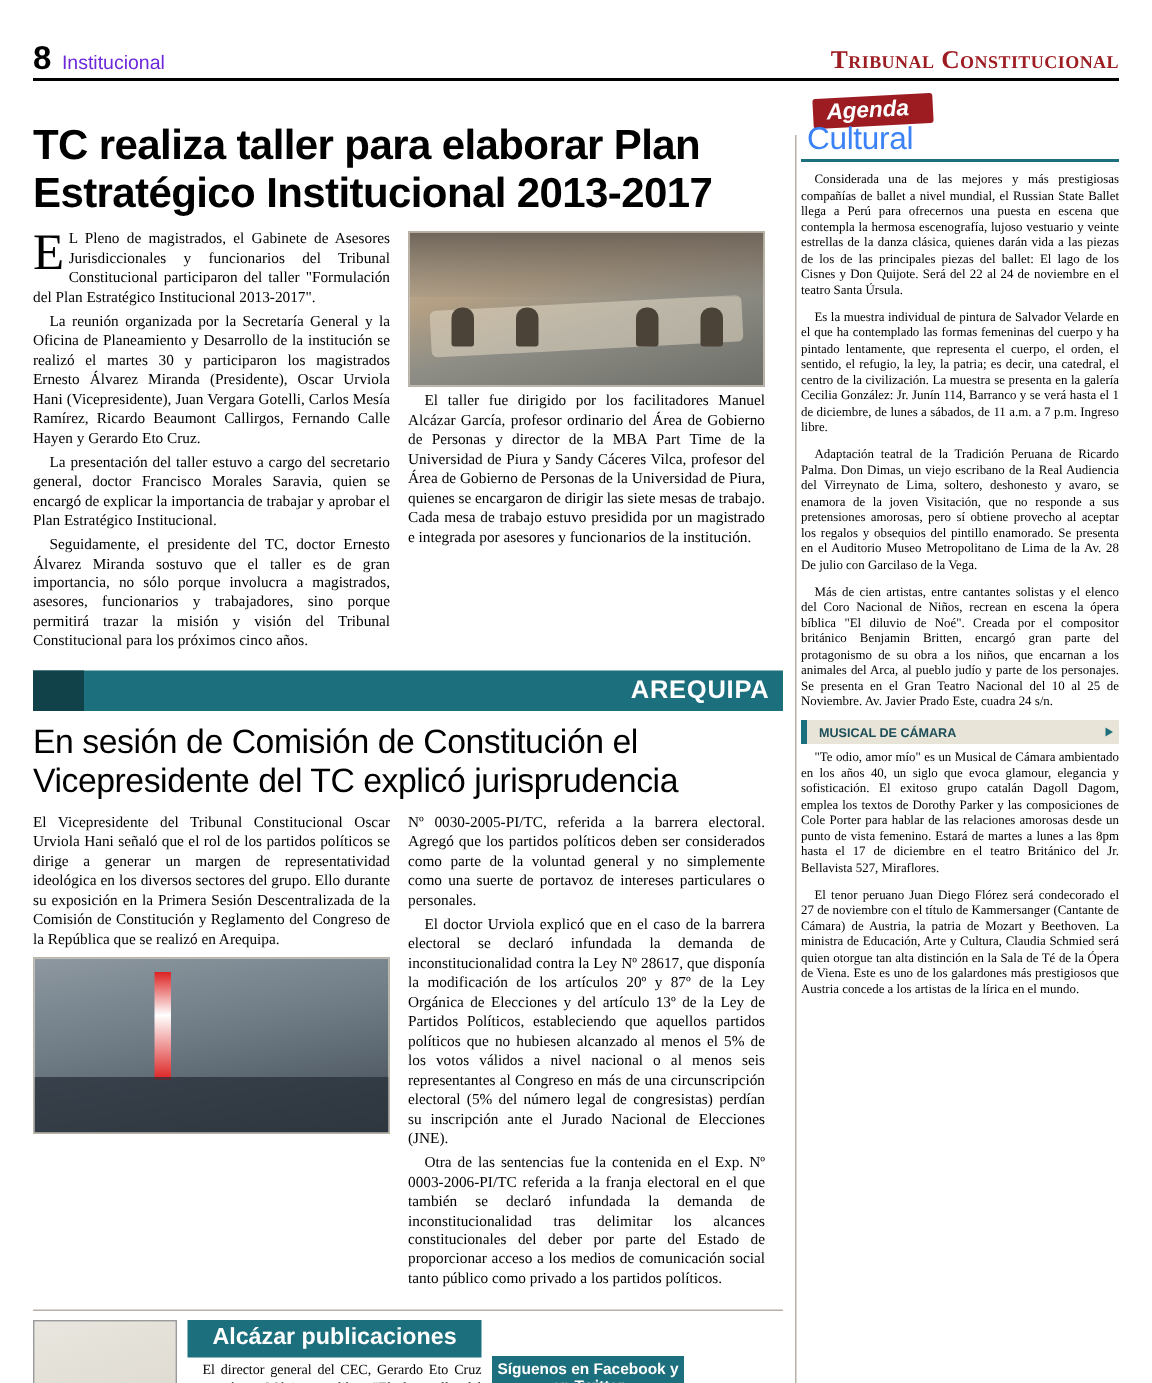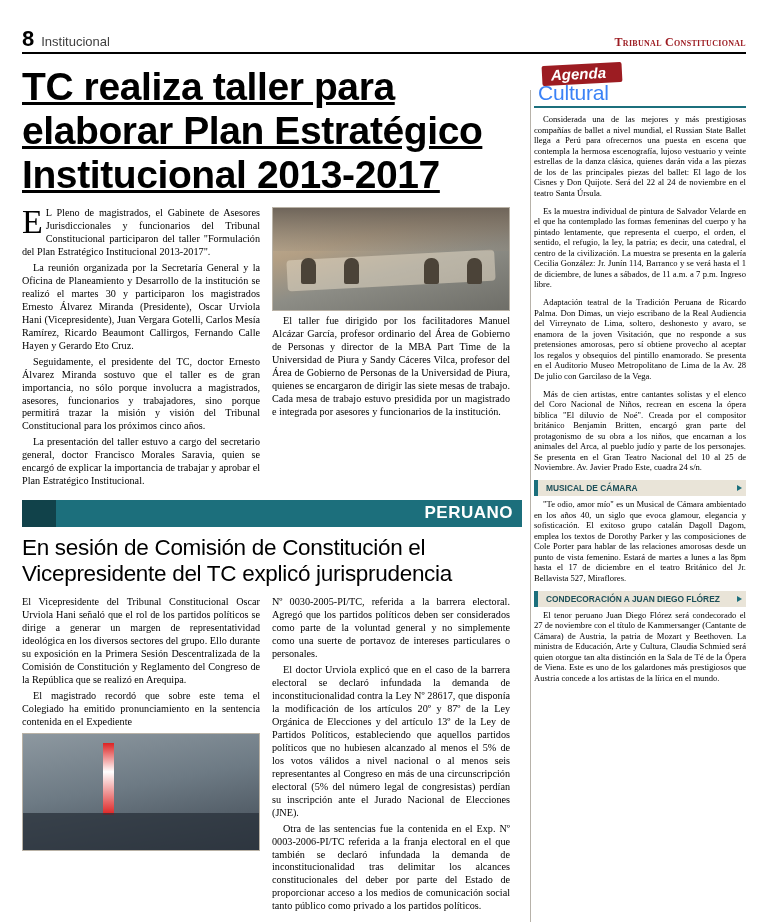--- a/index.html
+++ b/index.html
@@ -32,49 +32,48 @@
   .masthead-left { display: flex; align-items: baseline; gap: 7px; }
   .page-num {
     font-family: "Liberation Sans", sans-serif;
     font-weight: bold;
     font-size: 22px;
     line-height: 1;
   }
   .section-name {
     font-family: "Liberation Sans", sans-serif;
     font-size: 13px;
-    color: #404040;
+    color: #6d28d9;
   }
   .masthead-right {
     font-family: "Liberation Serif", serif;
     font-variant: small-caps;
     font-weight: bold;
-    font-size: 12px;
+    font-size: 17px;
     letter-spacing: .3px;
     color: #9c1c22;
   }
 
   
   .body-grid {
     display: flex;
     gap: 12px;
     margin-top: 10px;
   }
   .left-col { width: 500px; }
   .right-col { width: 212px; }
 
   
   h1.headline {
     font-family: "Liberation Sans", sans-serif;
     font-weight: bold;
-    font-size: 39px;
+    font-size: 28px;
     line-height: 1.13;
-    margin: 1px 0 10px 0;
+    margin: 17px 0 10px 0;
     letter-spacing: -0.4px;
-    text-decoration: underline;
   }
 
   .article-cols {
     display: flex;
     gap: 12px;
   }
   .col { width: 238px; }
   p.body {
     font-size: 10.2px;
     line-height: 1.27;
@@ -330,41 +329,40 @@
   <div class="body-grid">
 
     <div class="left-col">
 
       <h1 class="headline">TC realiza taller para elaborar Plan Estratégico Institucional 2013-2017</h1>
 
       <div class="article-cols">
         <div class="col">
           <p class="body first dropcap">EL Pleno de magistrados, el Gabinete de Asesores Jurisdiccionales y funcionarios del Tribunal Constitucional participaron del taller "Formulación del Plan Estratégico Institucional 2013-2017".</p>
           <p class="body">La reunión organizada por la Secretaría General y la Oficina de Planeamiento y Desarrollo de la institución se realizó el martes 30 y participaron los magistrados Ernesto Álvarez Miranda (Presidente), Oscar Urviola Hani (Vicepresidente), Juan Vergara Gotelli, Carlos Mesía Ramírez, Ricardo Beaumont Callirgos, Fernando Calle Hayen y Gerardo Eto Cruz.</p>
+          <p class="body">La presentación del taller estuvo a cargo del secretario general, doctor Francisco Morales Saravia, quien se encargó de explicar la importancia de trabajar y aprobar el Plan Estratégico Institucional.</p>
           <p class="body">Seguidamente, el presidente del TC, doctor Ernesto Álvarez Miranda sostuvo que el taller es de gran importancia, no sólo porque involucra a magistrados, asesores, funcionarios y trabajadores, sino porque permitirá trazar la misión y visión del Tribunal Constitucional para los próximos cinco años.</p>
-          <p class="body">La presentación del taller estuvo a cargo del secretario general, doctor Francisco Morales Saravia, quien se encargó de explicar la importancia de trabajar y aprobar el Plan Estratégico Institucional.</p>
         </div>
         <div class="col">
           <div class="photo">
             <div class="fig" style="left:12%"></div>
             <div class="fig" style="left:30%"></div>
             <div class="fig" style="left:64%"></div>
             <div class="fig" style="left:82%"></div>
           </div>
           <p class="caption">El taller fue dirigido por los facilitadores Manuel Alcázar García, profesor ordinario del Área de Gobierno de Personas y director de la MBA Part Time de la Universidad de Piura y Sandy Cáceres Vilca, profesor del Área de Gobierno de Personas de la Universidad de Piura, quienes se encargaron de dirigir las siete mesas de trabajo. Cada mesa de trabajo estuvo presidida por un magistrado e integrada por asesores y funcionarios de la institución.</p>
         </div>
       </div>
 
-      <div class="band">PERUANO</div>
+      <div class="band">AREQUIPA</div>
       <h2 class="headline2">En sesión de Comisión de Constitución el Vicepresidente del TC explicó jurisprudencia</h2>
 
       <div class="article-cols">
         <div class="col">
           <p class="body first">El Vicepresidente del Tribunal Constitucional Oscar Urviola Hani señaló que el rol de los partidos políticos se dirige a generar un margen de representatividad ideológica en los diversos sectores del grupo. Ello durante su exposición en la Primera Sesión Descentralizada de la Comisión de Constitución y Reglamento del Congreso de la República que se realizó en Arequipa.</p>
-          <p class="body">El magistrado recordó que sobre este tema el Colegiado ha emitido pronunciamiento en la sentencia contenida en el Expediente</p>
           <div class="photo2">
             <div class="flag"></div>
             <div class="tablerow"></div>
           </div>
         </div>
         <div class="col">
           <p class="body first">Nº 0030-2005-PI/TC, referida a la barrera electoral. Agregó que los partidos políticos deben ser considerados como parte de la voluntad general y no simplemente como una suerte de portavoz de intereses particulares o personales.</p>
           <p class="body">El doctor Urviola explicó que en el caso de la barrera electoral se declaró infundada la demanda de inconstitucionalidad contra la Ley Nº 28617, que disponía la modificación de los artículos 20º y 87º de la Ley Orgánica de Elecciones y del artículo 13º de la Ley de Partidos Políticos, estableciendo que aquellos partidos políticos que no hubiesen alcanzado al menos el 5% de los votos válidos a nivel nacional o al menos seis representantes al Congreso en más de una circunscripción electoral (5% del número legal de congresistas) perdían su inscripción ante el Jurado Nacional de Elecciones (JNE).</p>
           <p class="body">Otra de las sentencias fue la contenida en el Exp. Nº 0003-2006-PI/TC referida a la franja electoral en el que también se declaró infundada la demanda de inconstitucionalidad tras delimitar los alcances constitucionales del deber por parte del Estado de proporcionar acceso a los medios de comunicación social tanto público como privado a los partidos políticos.</p>
         </div>
@@ -407,19 +405,18 @@
         <p class="ag-text">Adaptación teatral de la Tradición Peruana de Ricardo Palma. Don Dimas, un viejo escribano de la Real Audiencia del Virreynato de Lima, soltero, deshonesto y avaro, se enamora de la joven Visitación, que no responde a sus pretensiones amorosas, pero sí obtiene provecho al aceptar los regalos y obsequios del pintillo enamorado. Se presenta en el Auditorio Museo Metropolitano de Lima de la Av. 28 De julio con Garcilaso de la Vega.</p>
       </div>
       <div class="ag-item">
         <p class="ag-text">Más de cien artistas, entre cantantes solistas y el elenco del Coro Nacional de Niños, recrean en escena la ópera bíblica "El diluvio de Noé". Creada por el compositor británico Benjamin Britten, encargó gran parte del protagonismo de su obra a los niños, que encarnan a los animales del Arca, al pueblo judío y parte de los personajes. Se presenta en el Gran Teatro Nacional del 10 al 25 de Noviembre. Av. Javier Prado Este, cuadra 24 s/n.</p>
       </div>
       <div class="ag-item">
         <div class="ag-bar">MUSICAL DE CÁMARA</div>
         <p class="ag-text">"Te odio, amor mío" es un Musical de Cámara ambientado en los años 40, un siglo que evoca glamour, elegancia y sofisticación. El exitoso grupo catalán Dagoll Dagom, emplea los textos de Dorothy Parker y las composiciones de Cole Porter para hablar de las relaciones amorosas desde un punto de vista femenino. Estará de martes a lunes a las 8pm hasta el 17 de diciembre en el teatro Británico del Jr. Bellavista 527, Miraflores.</p>
       </div>
       <div class="ag-item">
-        <div class="ag-bar">CONDECORACIÓN A JUAN DIEGO FLÓREZ</div>
         <p class="ag-text">El tenor peruano Juan Diego Flórez será condecorado el 27 de noviembre con el título de Kammersanger (Cantante de Cámara) de Austria, la patria de Mozart y Beethoven. La ministra de Educación, Arte y Cultura, Claudia Schmied será quien otorgue tan alta distinción en la Sala de Té de la Ópera de Viena. Este es uno de los galardones más prestigiosos que Austria concede a los artistas de la lírica en el mundo.</p>
       </div>
     </div>
 
   </div>
 </div>
 
 </body></html>

